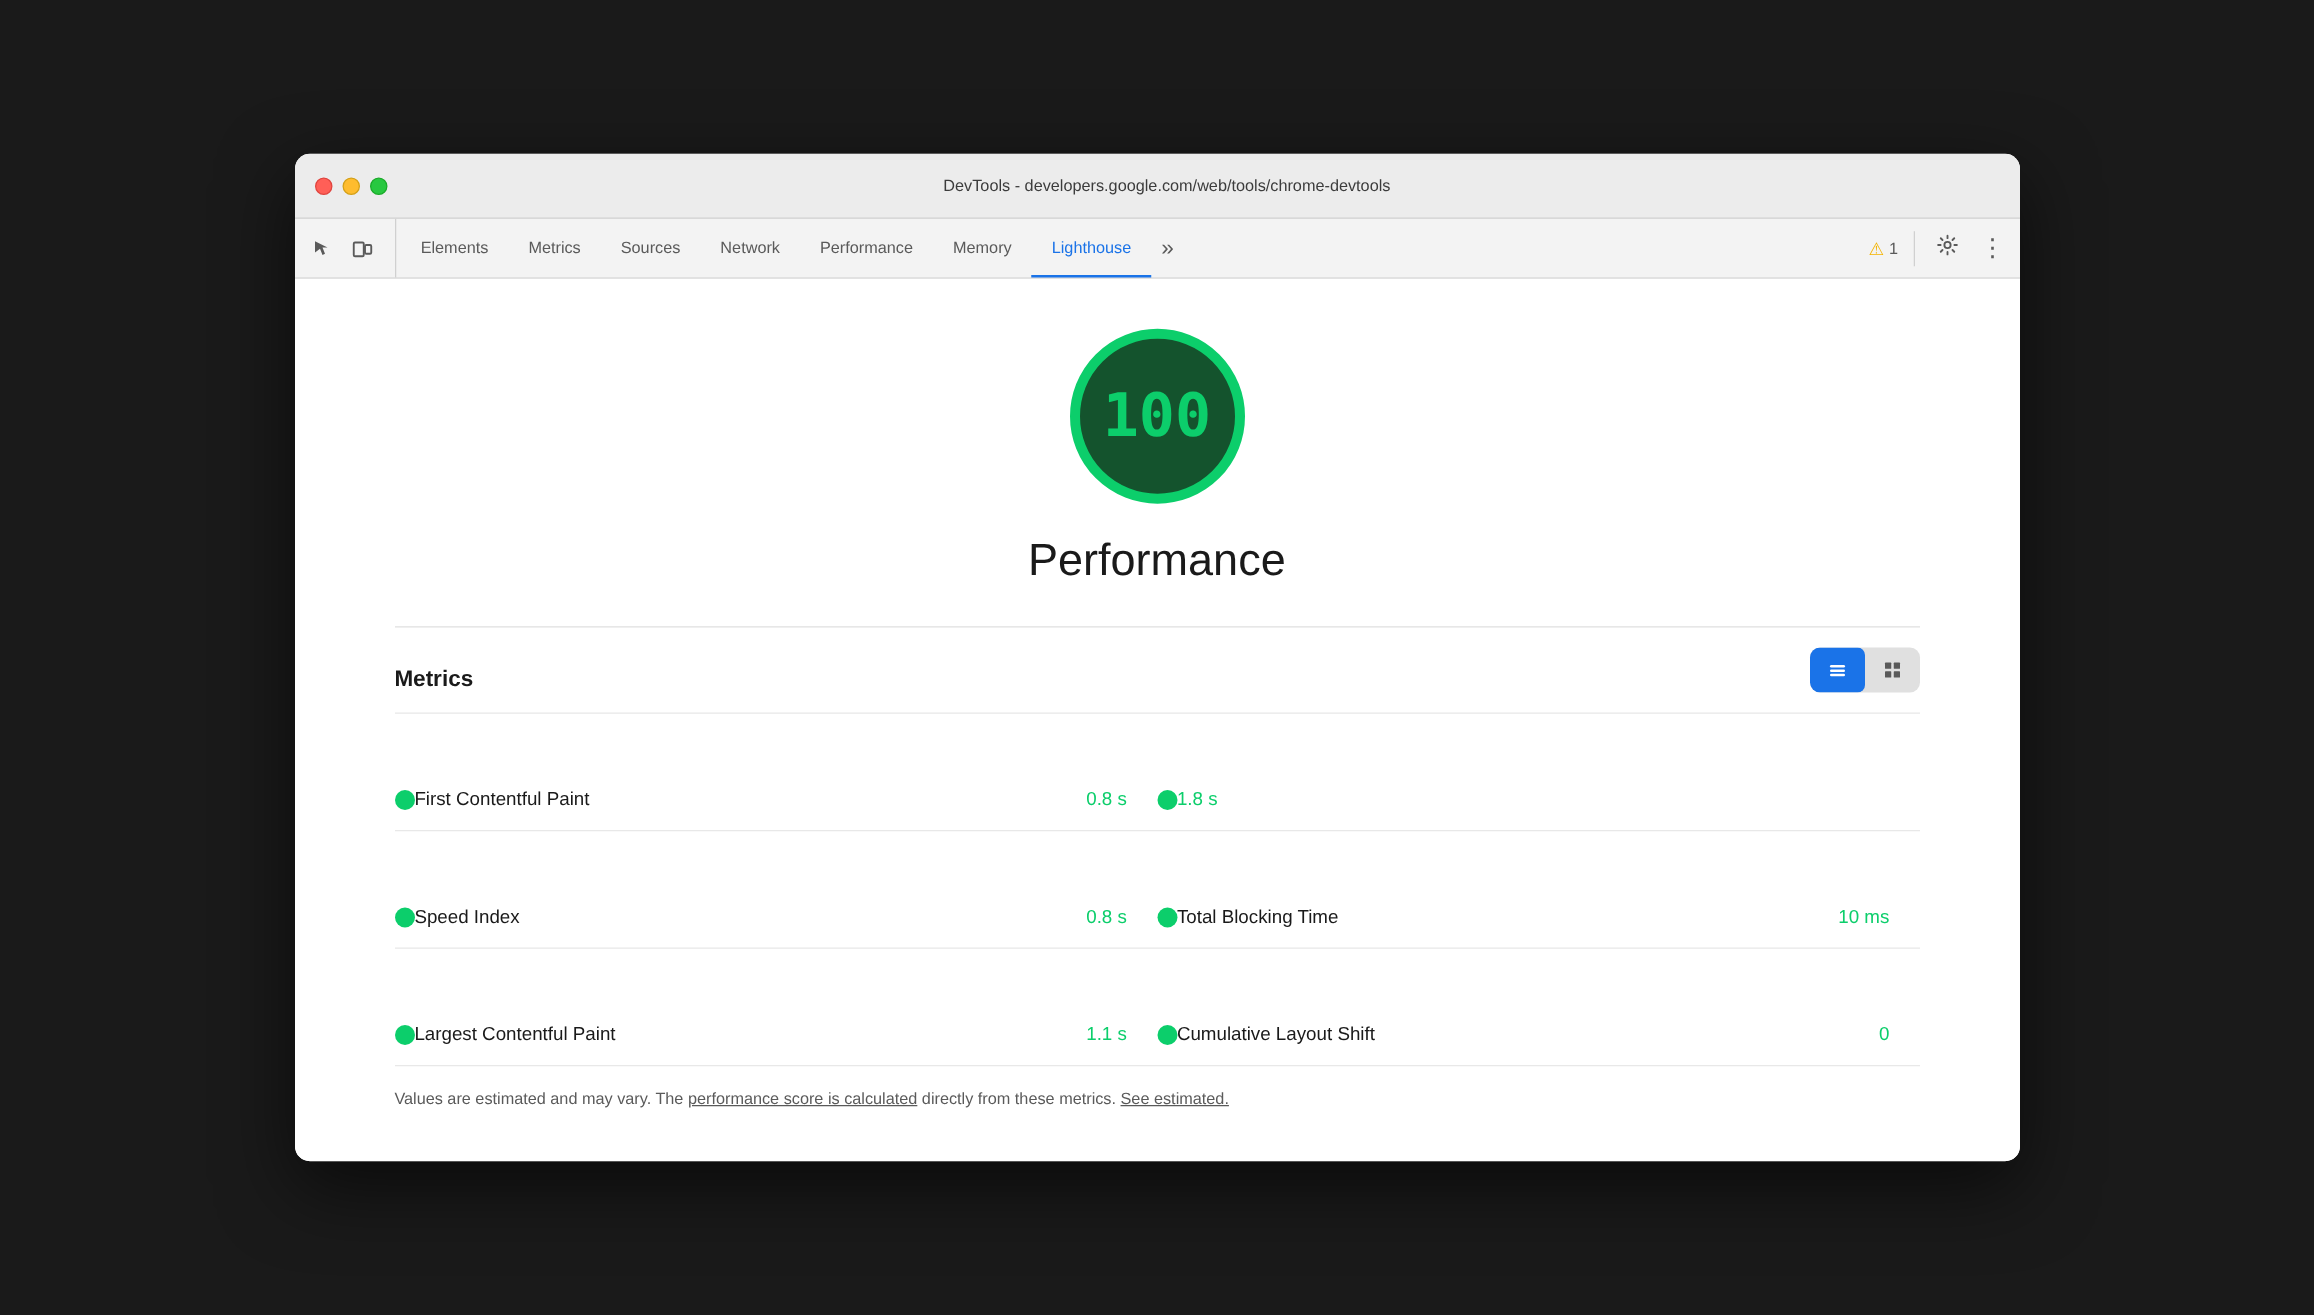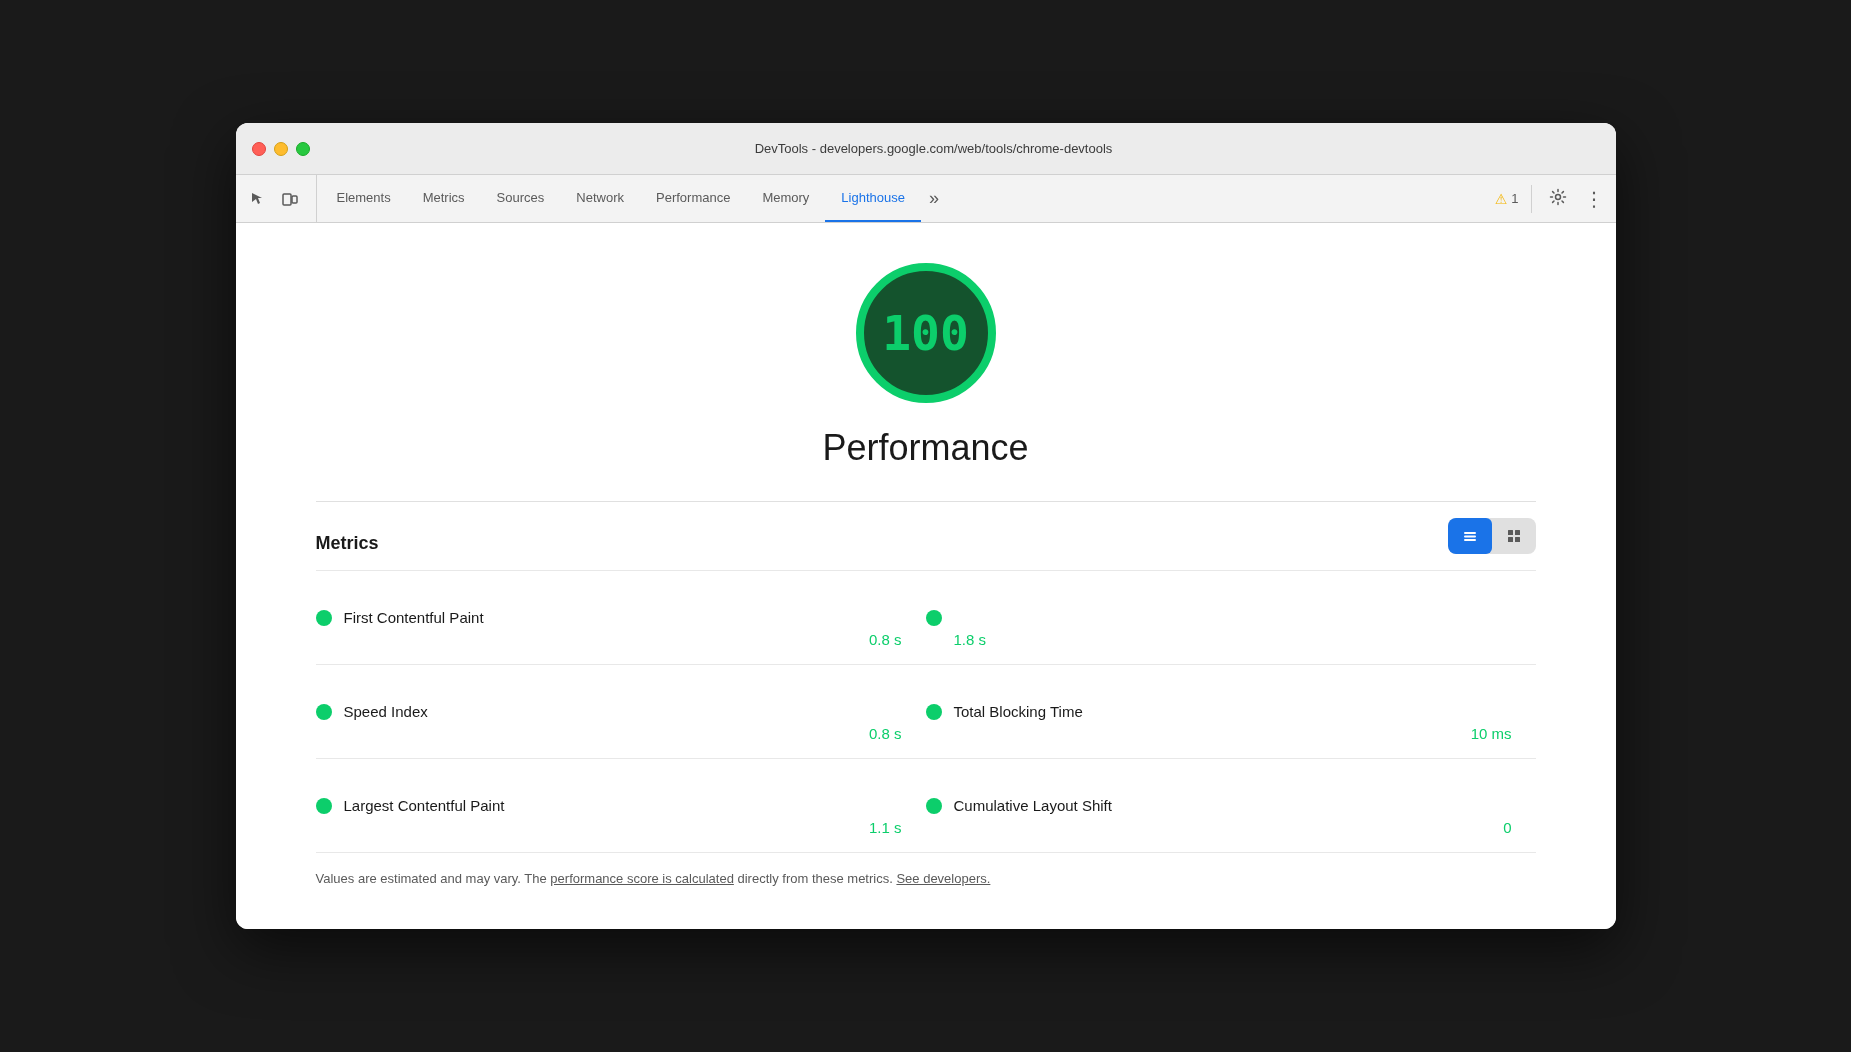--- a/index.html
+++ b/index.html
@@ -238,22 +238,22 @@
 
     .metric-row {
       display: grid;
       grid-template-columns: 1fr 1fr;
       border-bottom: 1px solid #e8e8e8;
       padding: 16px 0;
     }
 
     .metric-item {
       display: flex;
-      align-items: center;
-      gap: 12px;
+      align-items: flex-end;
+      gap: 0;
     }
 
     .metric-dot {
       width: 16px;
       height: 16px;
       border-radius: 50%;
       flex-shrink: 0;
     }
 
     .metric-dot.green { background: #0cce6b; }
@@ -437,17 +437,17 @@
           </div>
           <div class="metric-item">
             <div class="metric-dot green"></div>
             <span class="metric-name">Cumulative Layout Shift</span>
             <span class="metric-value">0</span>
           </div>
         </div>
       </div>
 
       <div class="footer-note">
-        <span>Values are estimated and may vary. The </span><a href="#">performance score is calculated</a><span> directly from these metrics. </span><a href="#">See developers.</a>
+        <span>Values are estimated and may vary. The </span><a href="#">performance score is calculated</a><span> directly from these metrics. </span><a href="#">See estimated.</a>
       </div>
     </div>
   </div>
 </div>
 
 </body></html>

